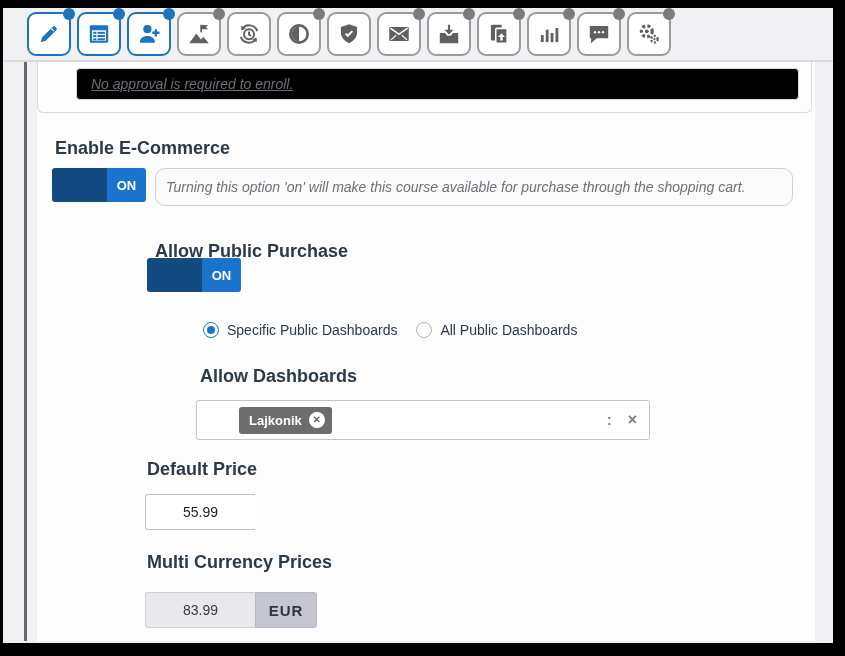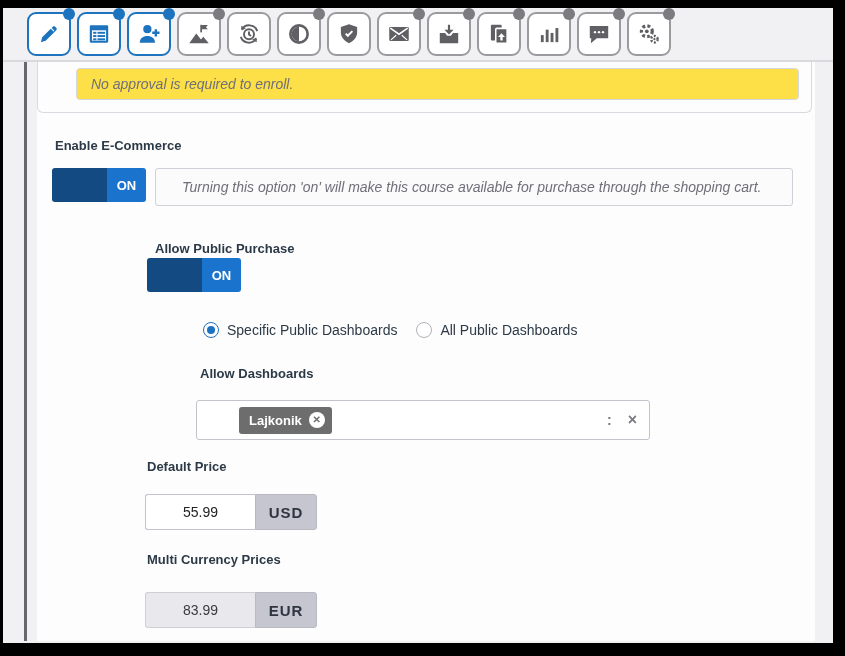--- a/index.html
+++ b/index.html
@@ -41,42 +41,42 @@
   .v-divider { position:absolute; left:21px; top:0; bottom:0; width:3px; background:#67676c; }
   .panel { position:absolute; left:34px; top:0; width:778px; height:579px; background:#fdfdfe; }
 
   .fieldset-end {
     position:absolute; left:0; top:0; width:775px; height:51px;
     border:1px solid #d9d9e0; border-top:none;
     border-radius:0 0 6px 6px; background:#fdfdfe;
   }
   .info-box {
     margin:6px 12px 0 38px; height:32px;
-    border:1px solid #d6d6de; border-radius:4px; background:#fde047;
+    border:1px solid #d6d6de; border-radius:4px; background:#000000;
     display:flex; align-items:center; padding-left:14px;
-    font-style:italic; color:#6f6f78; font-size:14px;
-  }
-
-  .field-label { position:absolute; font-size:13px; font-weight:bold; color:#2c3a47; }
+    font-style:italic; color:#6f6f78; font-size:14px;text-decoration:underline;
+  }
+
+  .field-label { position:absolute; font-size:18px; font-weight:bold; color:#2c3a47; }
 
   .toggle {
     position:absolute; width:94px; height:34px; border-radius:3px; overflow:hidden;
     display:flex; cursor:pointer; box-shadow:inset 0 0 0 1px rgba(0,0,0,.08);
   }
   .toggle .seg-off { width:55px; background:#134a81; }
   .toggle .seg-on  {
     width:39px; background:#1a73cd; color:#fff;
     font-size:13px; font-weight:bold;
     display:flex; align-items:center; justify-content:center;
   }
 
   .desc-box {
     position:absolute; left:118px; top:106px; width:638px; height:38px;
-    border:1px solid #cfd0d8; border-radius:3px; background:#fbfbfc;
-    display:flex; align-items:center; padding-left:26px;
+    border:1px solid #cfd0d8; border-radius:10px; background:#fbfbfc;
+    display:flex; align-items:center; padding-left:10px;
     font-style:italic; color:#6f6f78; font-size:14px;
   }
 
   .radio-row { position:absolute; left:166px; top:260px; display:flex; gap:19px; }
   .radio-opt { display:flex; align-items:center; gap:8px; cursor:pointer; }
   .radio-circle {
     width:16px; height:16px; border-radius:50%; background:#fff;
     border:1.5px solid #b0b0b8; display:inline-flex; align-items:center; justify-content:center;
   }
   .radio-opt.selected .radio-circle { border-color:#1e73be; }
@@ -320,21 +320,20 @@
         <span class="controls">
           <span class="dd-ind">:</span>
           <span class="clear">×</span>
         </span>
       </div>
 
       <div class="field-label" style="left:110px; top:397px;">Default Price</div>
 
       <div class="price-group" style="left:108px; top:432px;">
         <input type="text" value="55.99" style="">
-        <span class="addon">USD</span>
       </div>
 
       <div class="field-label" style="left:110px; top:490px;">Multi Currency Prices</div>
 
       <div class="price-group" style="left:108px; top:530px;">
         <input type="text" disabled="" value="83.99" style="">
         <span class="addon">EUR</span>
       </div>
 
     </div>

